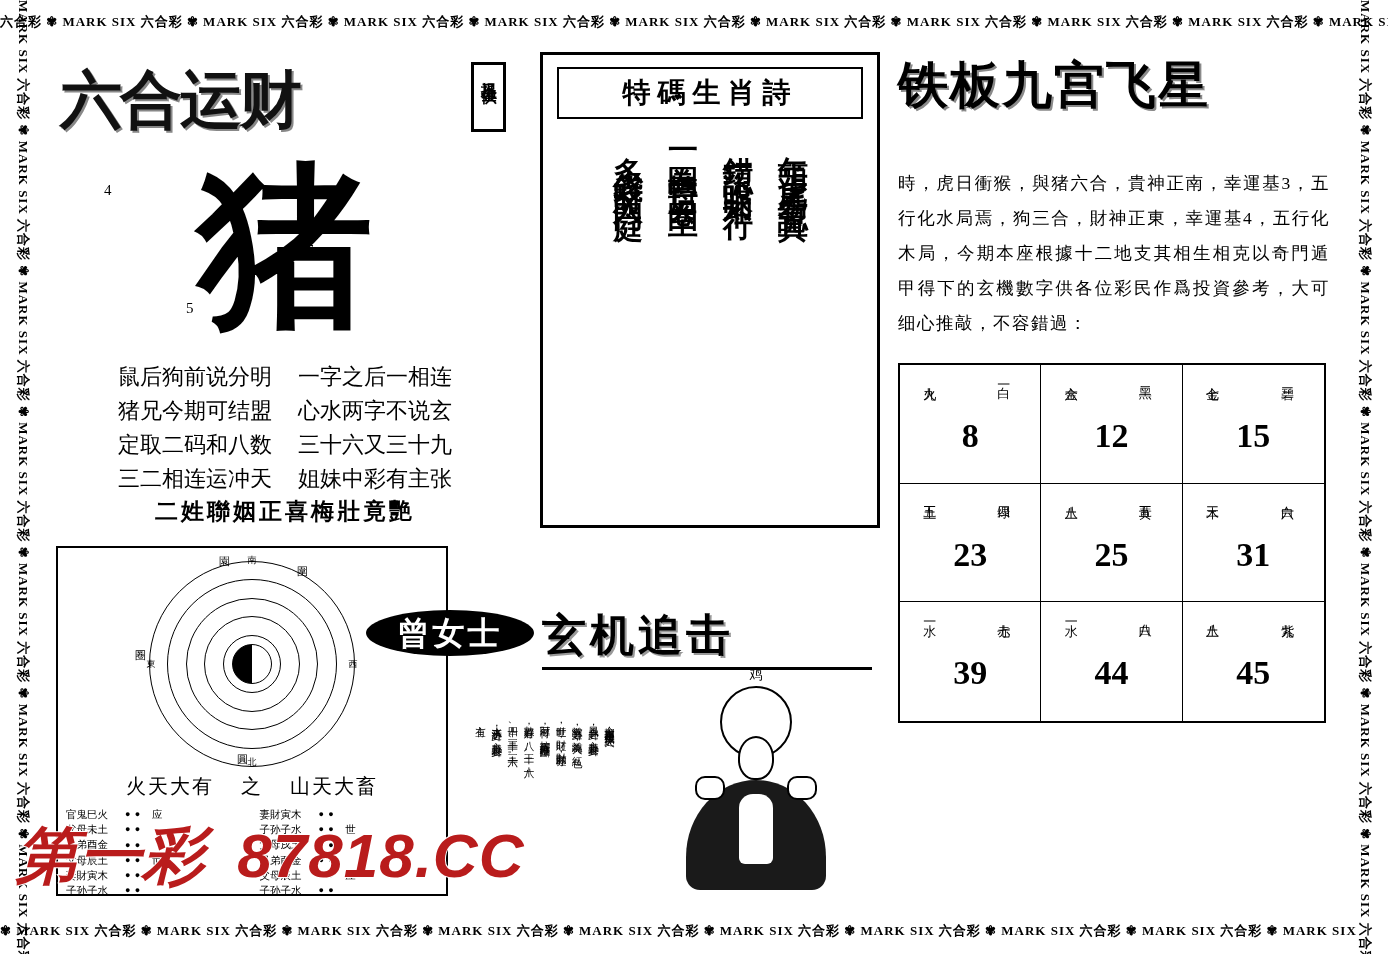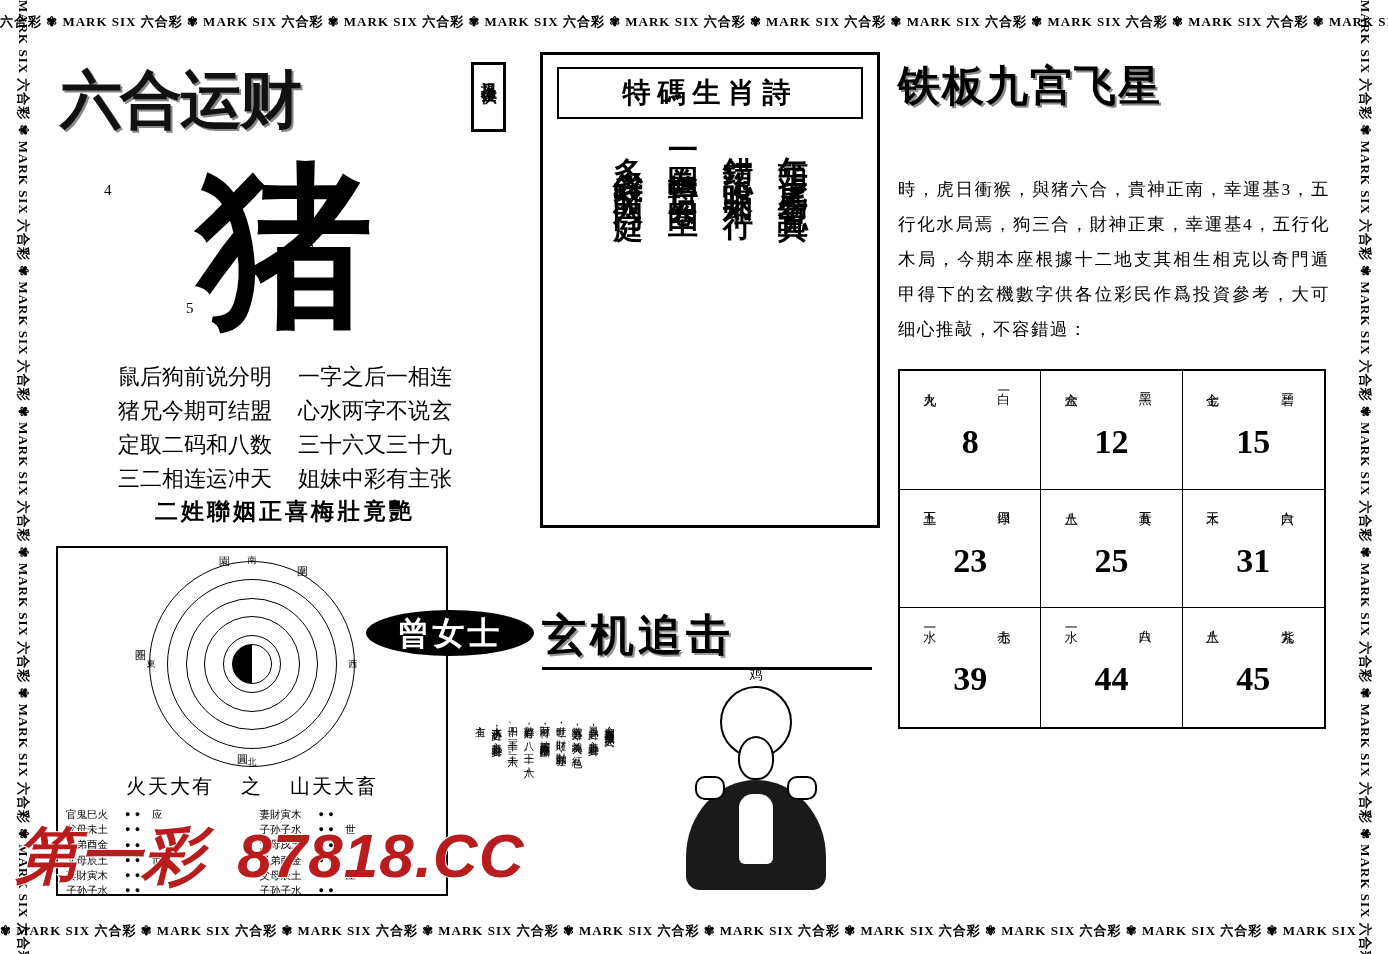--- a/index.html
+++ b/index.html
@@ -311,25 +311,24 @@
   }
   .sage-arm.l { left:14px; }
   .sage-arm.r { right:14px; }
 
   
   .col-right { position:absolute; left:852px; top:6px; width:432px; }
   .right-title {
     height:80px;
     font-family:"Liberation Serif", serif;
     font-weight:bold;
-    font-size:42px;
+    font-size:50px;
     letter-spacing:2px;
     text-shadow:2px 2px 0 #8a8a8a;
     white-space:nowrap;
-    margin-top:6px;
   }
   .right-body {
     font-family:"Liberation Serif", serif;
     font-size:17.5px;
     line-height:2.0;
     letter-spacing:1.5px;
     margin-top:34px;
     text-align:justify;
   }
 

